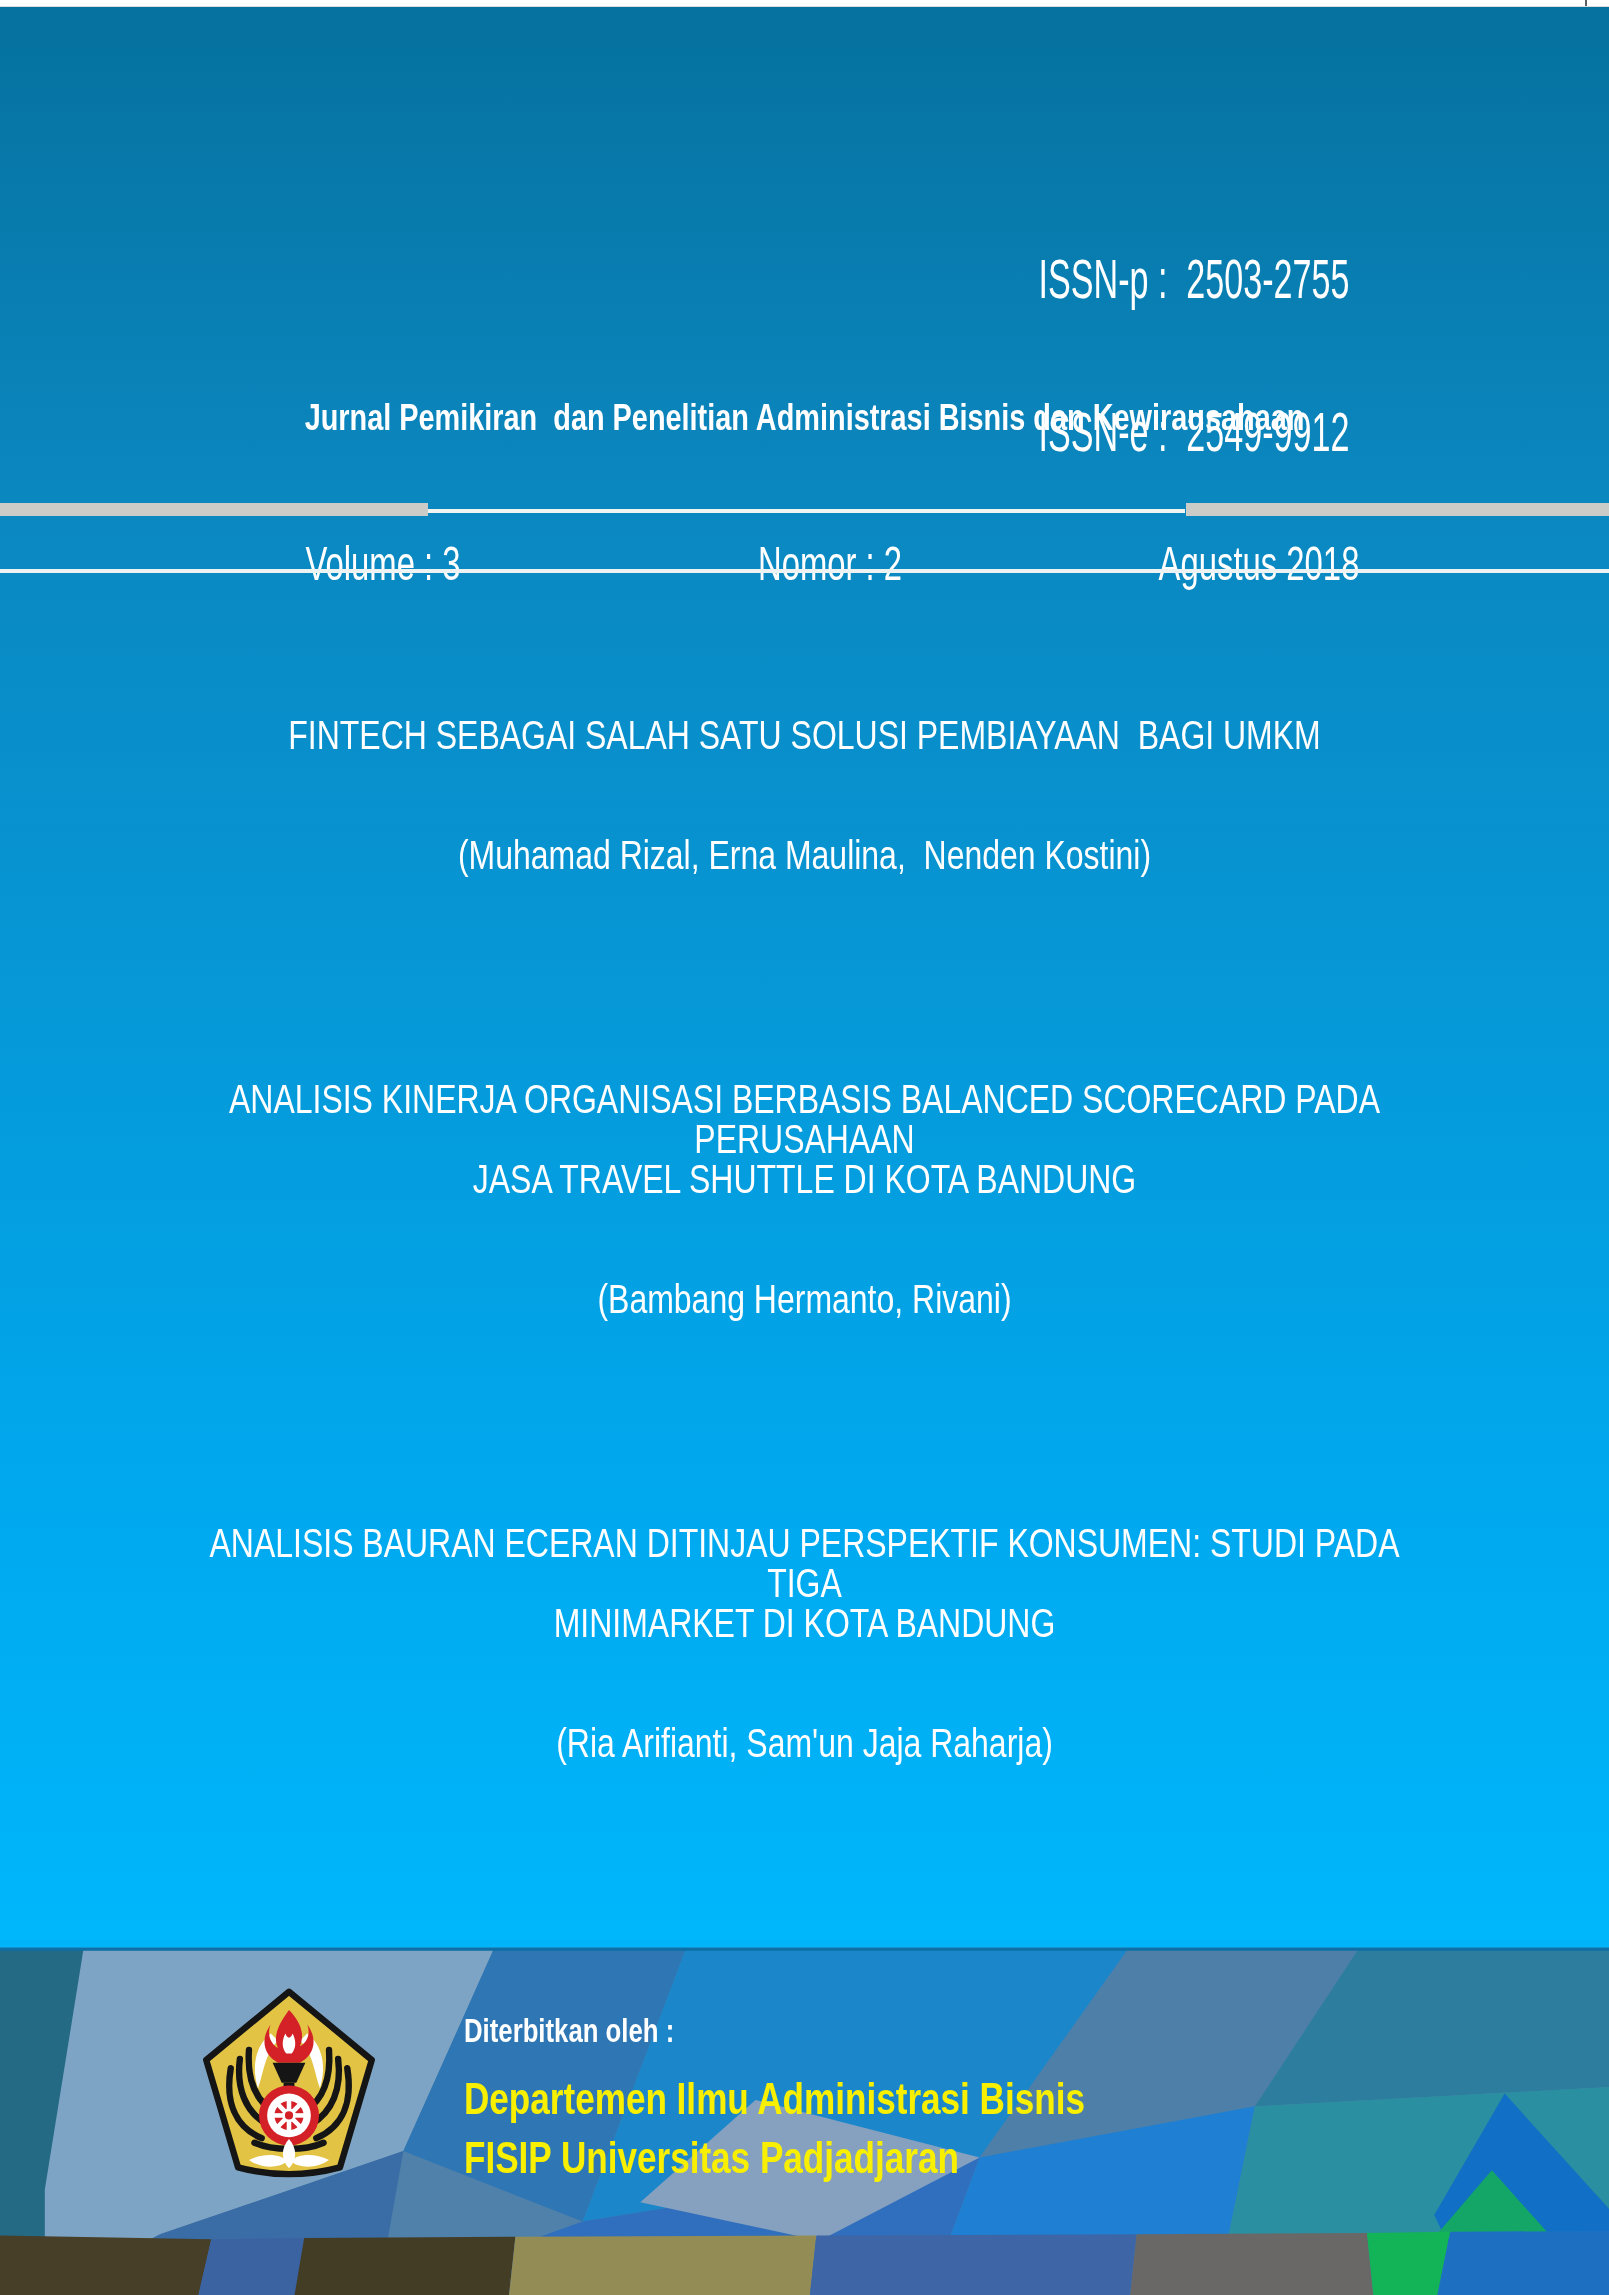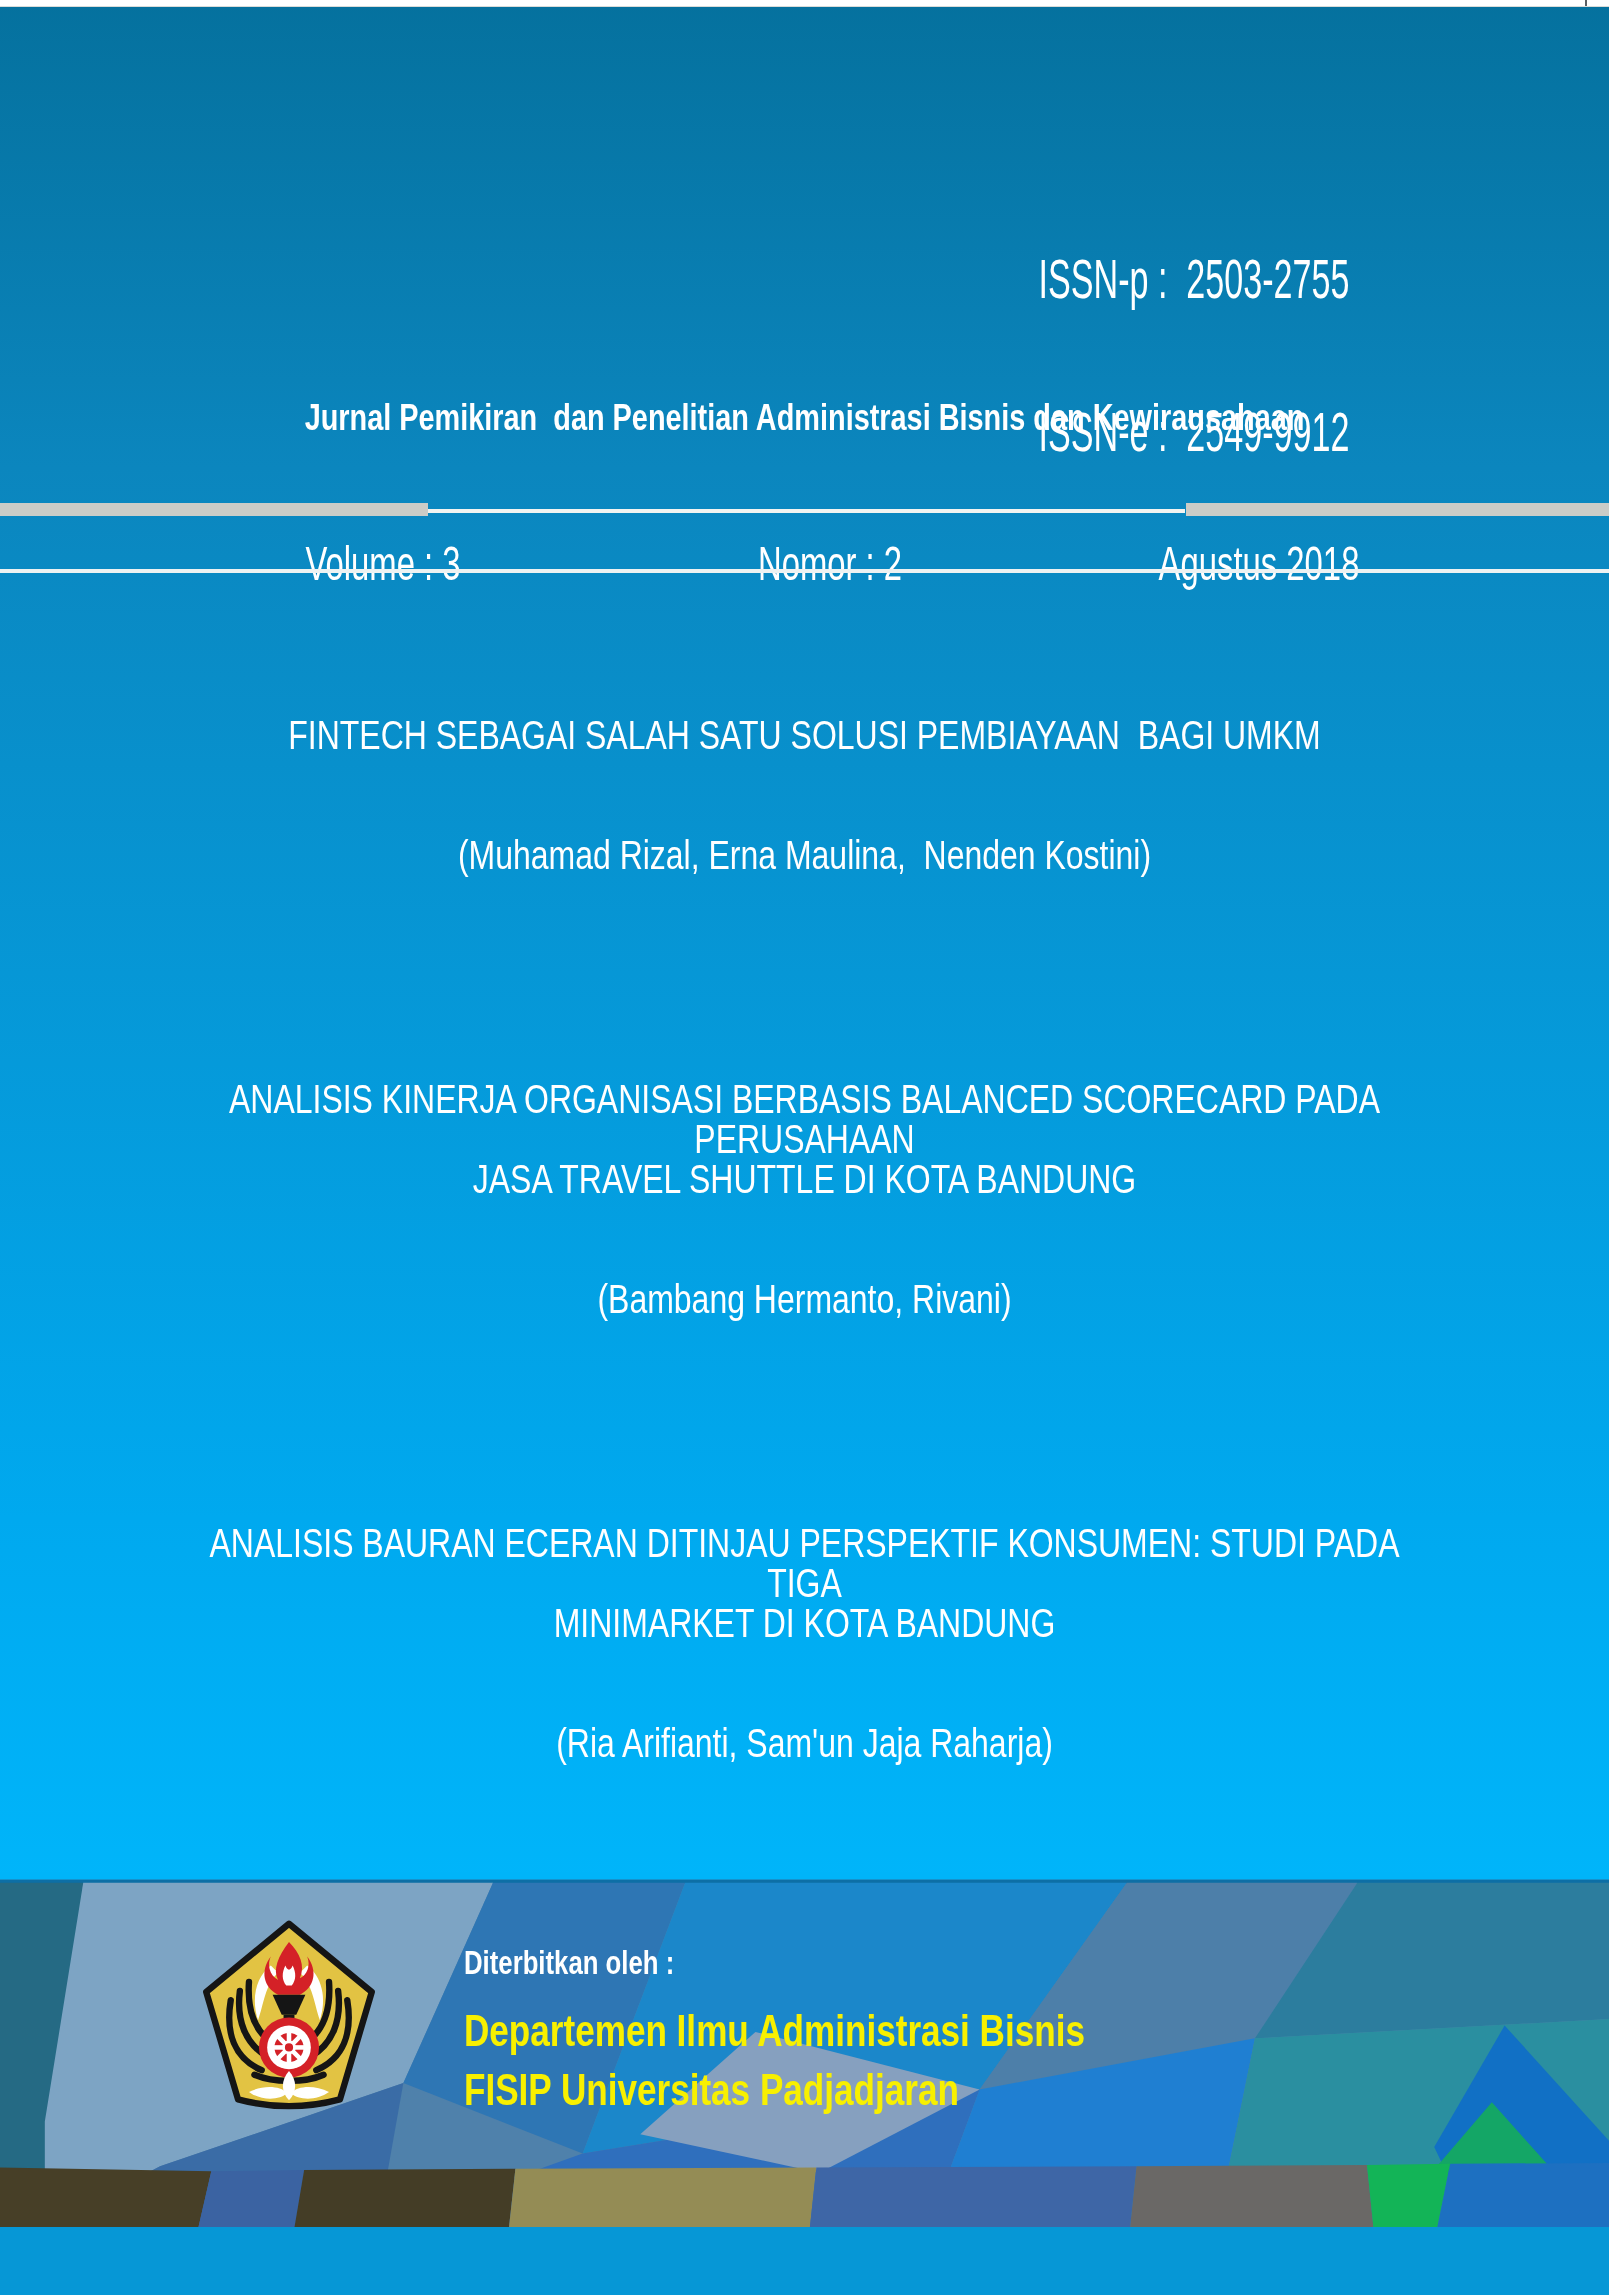--- a/index.html
+++ b/index.html
@@ -87,21 +87,21 @@
   }
   .article{
     transform:scaleX(0.78);transform-origin:50% 0;
     margin-bottom:44px;
     font-size:41px;line-height:40px;font-weight:400;
     white-space:pre-wrap;
   }
   .article .authors{white-space:pre-wrap;}
 
   
-  .footer{position:absolute;left:0;top:1872px;width:1609px;height:355px;}
+  .footer{position:absolute;left:0;top:1940px;width:1609px;height:355px;}
   .footer svg.poly{position:absolute;left:0;top:0;width:1609px;height:355px;display:block;}
   .unpad-logo{position:absolute;left:198px;top:48px;width:182px;height:193px;}
   .published-by{
     position:absolute;left:464px;top:72px;
     color:#ffffff;font-size:33px;font-weight:bold;
     transform:scaleX(0.78);transform-origin:0 0;
     white-space:pre;
   }
   .pub-line{
     position:absolute;left:464px;

